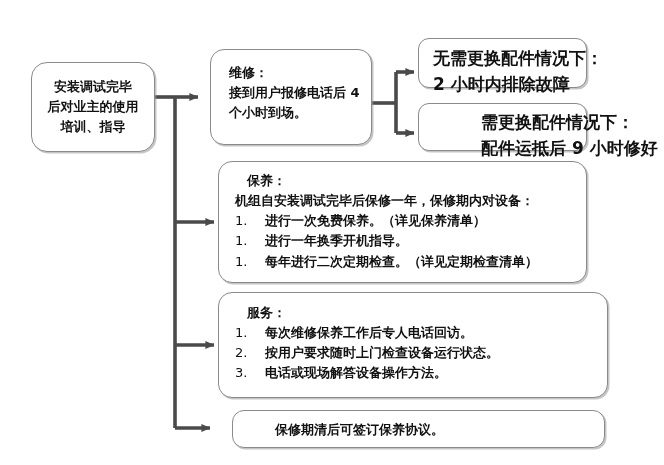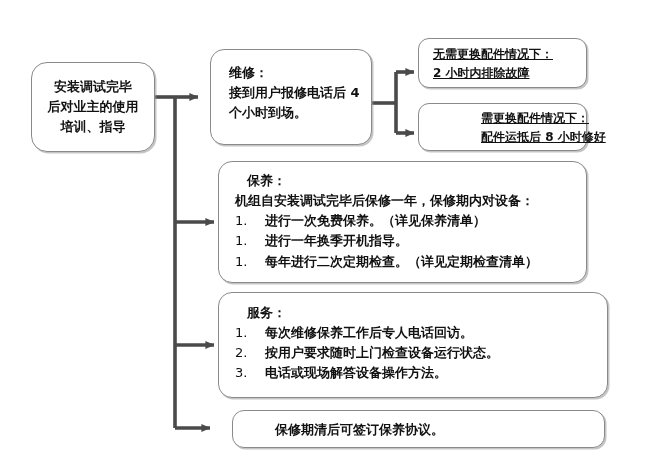--- a/index.html
+++ b/index.html
@@ -68,21 +68,21 @@
   ol.num-list li {
     display: flex;
     white-space: nowrap;
   }
   ol.num-list li .marker {
     width: 30px;
     flex: 0 0 30px;
     font-weight: normal;
   }
   .f12 { font-size: 13px; }
-  .f12b { font-size: 12px; text-decoration: underline; }
+  .f12b { font-size: 17px; }
   .f13 { font-size: 13px; }
 </style>
 </head>
 <body>
 
 <div id="canvas">
 
   <svg id="wires" viewBox="0 0 664 465" width="664" height="465">
     <defs>
       <marker id="arw" markerWidth="9" markerHeight="8" refX="8.6" refY="4" orient="auto" markerUnits="userSpaceOnUse">
@@ -126,21 +126,21 @@
   <div class="node" style="left:418px; top:38px; width:169px; height:50px; border-radius:11px;">
     <div class="node-inner f12b" style="padding-top:6px; padding-left:14px;">
       <span class="ttl">无需更换配件情况下：</span>
       <span class="body-line">2 小时内排除故障</span>
     </div>
   </div>
 
   <div class="node" style="left:418px; top:103px; width:169px; height:48px; border-radius:11px;padding-left:48px;">
     <div class="node-inner f12b" style="padding-top:5px; padding-left:14px;">
       <span class="ttl">需更换配件情况下：</span>
-      <span class="body-line">配件运抵后 8 小时修好</span>
+      <span class="body-line">配件运抵后 9 小时修好</span>
     </div>
   </div>
 
   <div class="node" style="left:218px; top:161px; width:369px; height:122px; border-radius:14px;">
     <div class="node-inner f12" style="padding-top:9px; padding-left:16px;">
       <span class="lead">保养：</span>
       <span class="body-line">机组自安装调试完毕后保修一年，保修期内对设备：</span>
       <ol class="num-list">
         <li>
           <span class="marker">1.</span>

